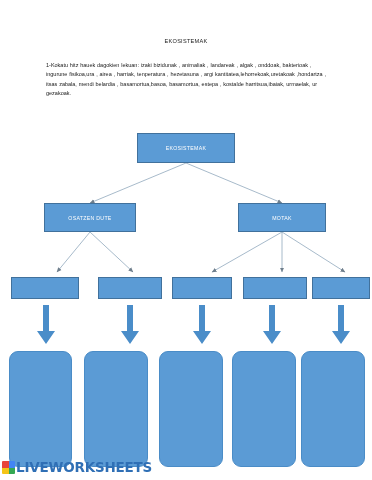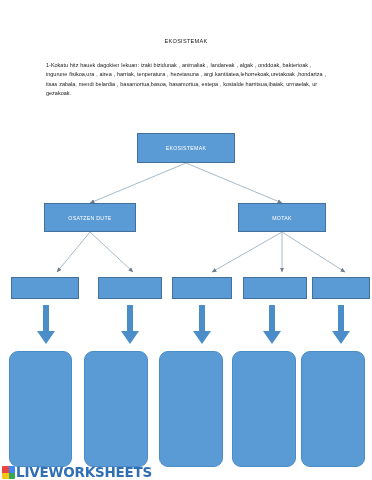--- a/index.html
+++ b/index.html
@@ -84,21 +84,20 @@
   .block-arrow {
     position: absolute;
   }
 
   
   #watermark {
     position: absolute;
     left: 2px;
     bottom: 1px;
     display: flex;
-    align-items: flex-end;
     height: 18px;
   }
   #watermark-logo {
     width: 13px;
     height: 13px;
     position: relative;
     margin-right: 1px;
     border-radius: 1px;
     overflow: hidden;
   }

